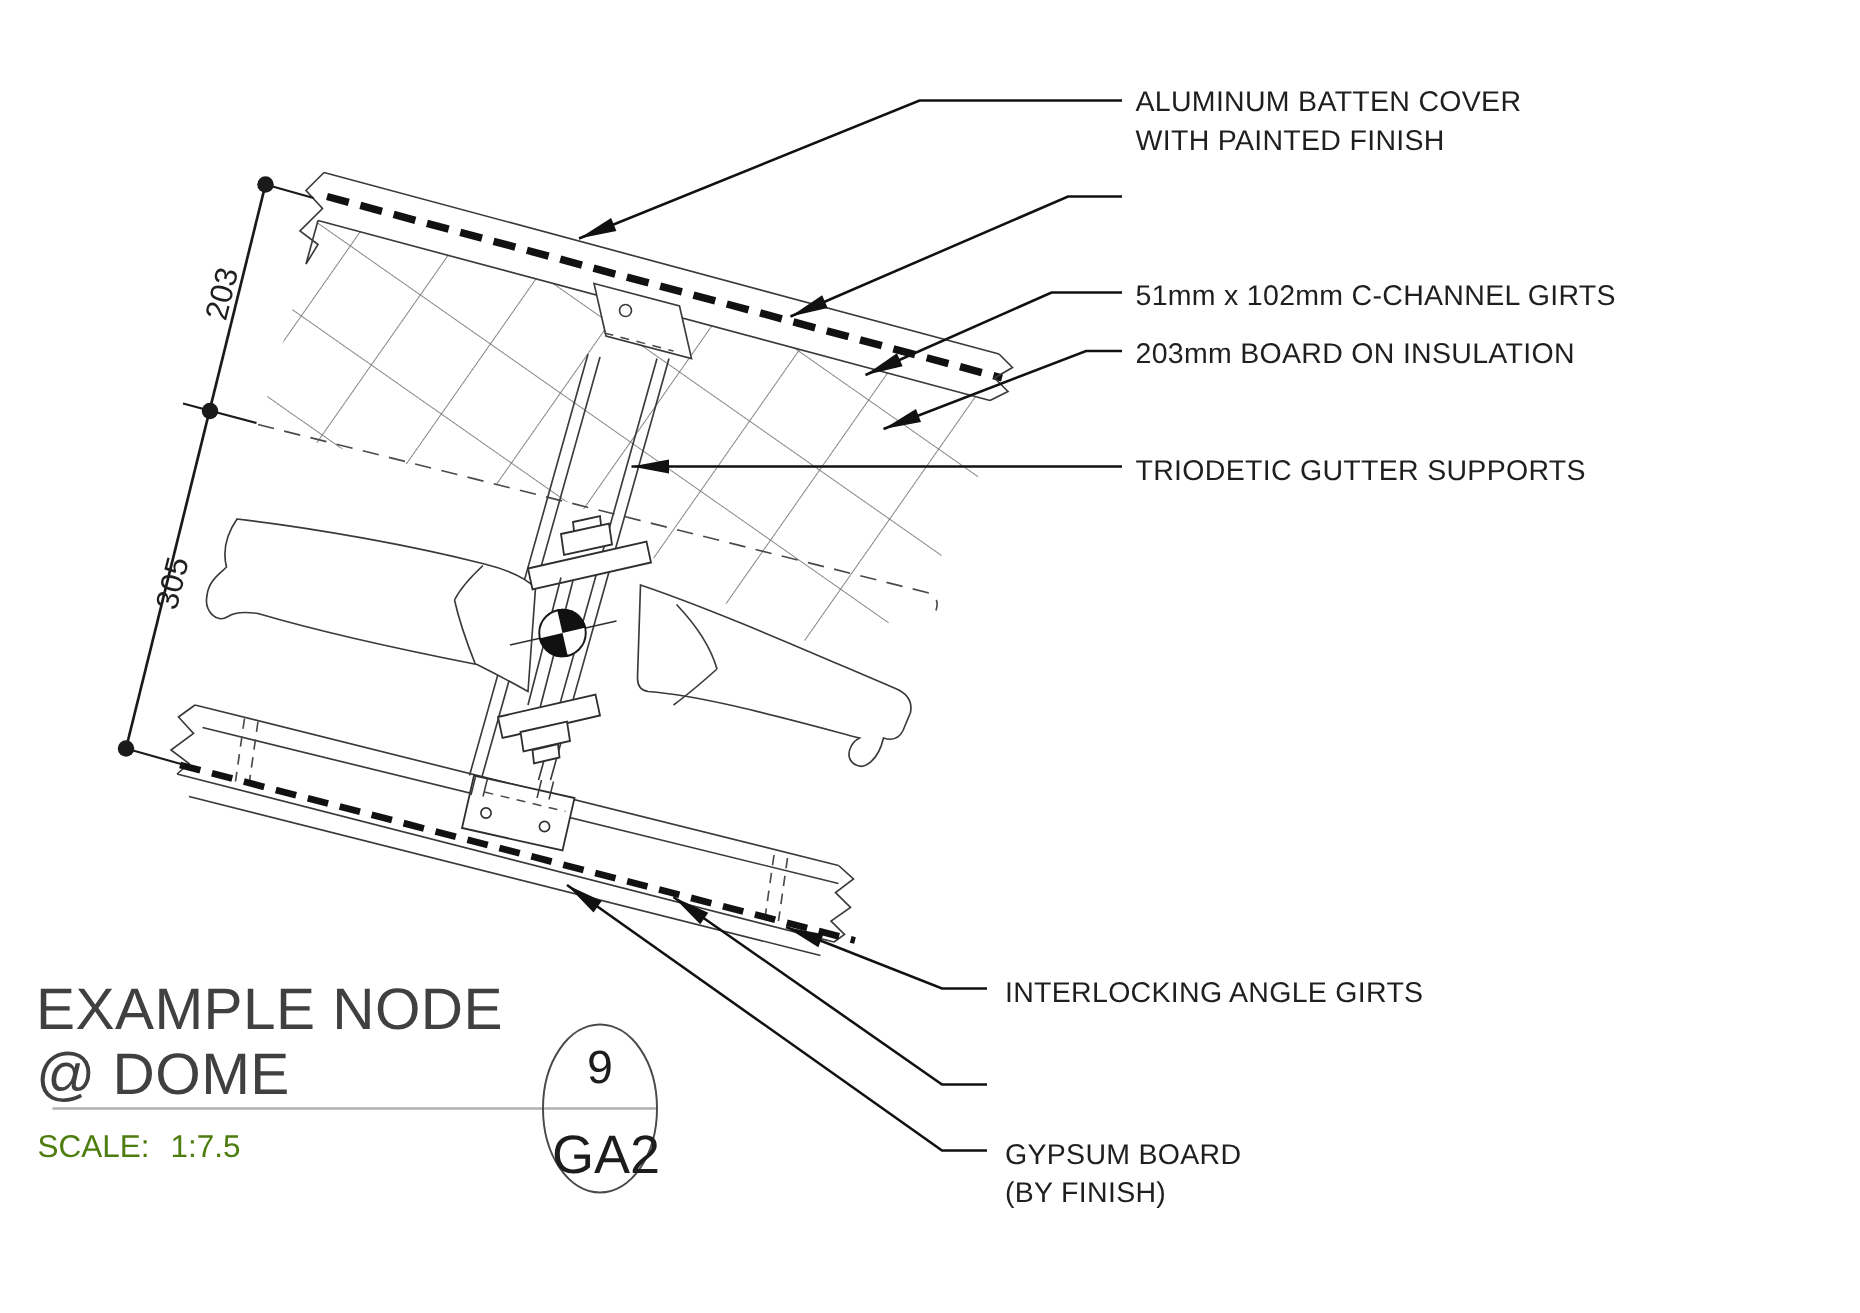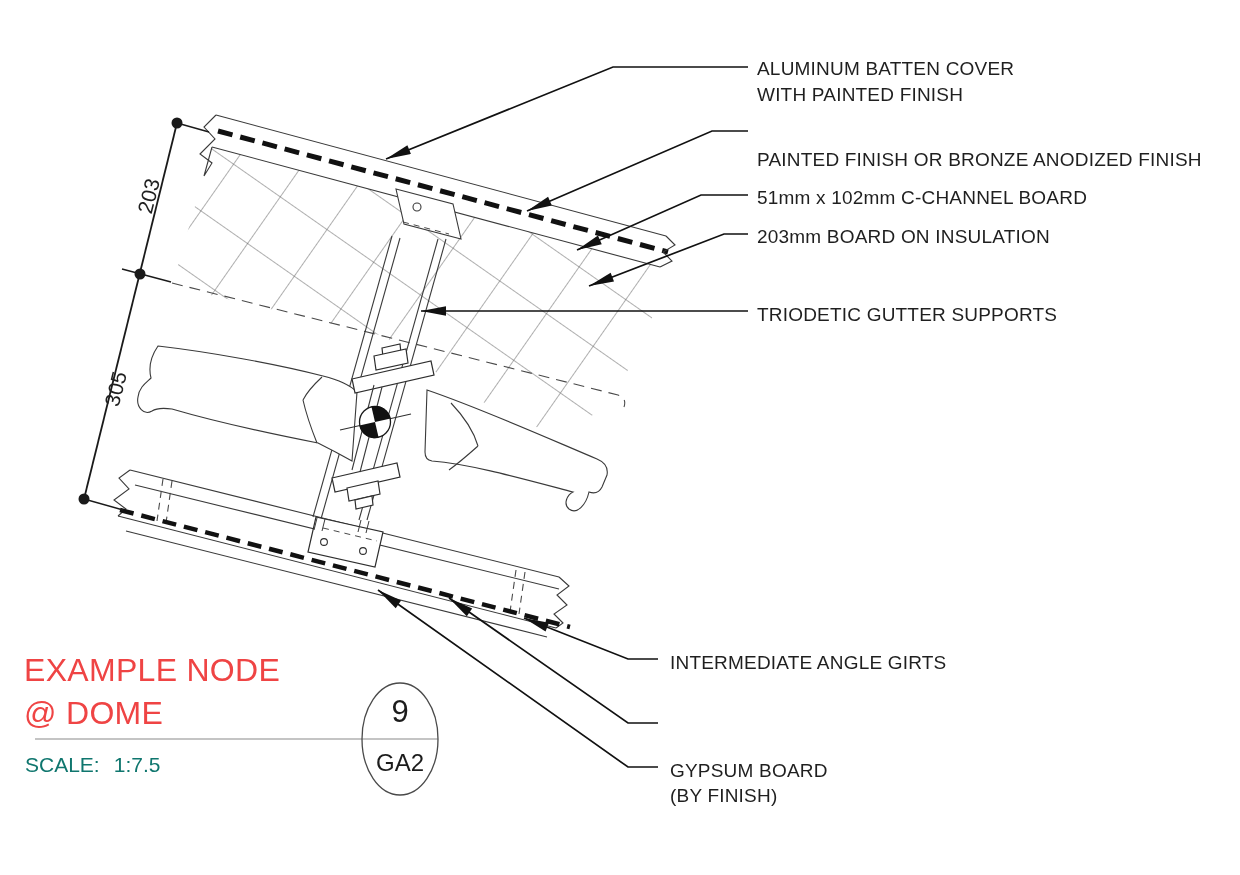--- a/index.html
+++ b/index.html
@@ -2,25 +2,25 @@
 <html><head>
 <meta charset="utf-8">
 <style>
   html,body{margin:0;padding:0;background:#fff;}
   .page{position:relative;width:1240px;height:875px;background:#ffffff;overflow:hidden;
         font-family:"Liberation Sans", sans-serif;color:#1a1a1a;}
   .drawing-svg{position:absolute;left:0;top:0;width:1240px;height:875px;}
   .label{position:absolute;font-size:19px;line-height:26px;letter-spacing:0.2px;white-space:nowrap;color:#1f1f1f;}
   .dim-label{position:absolute;width:44px;text-align:center;font-size:21px;color:#1f1f1f;
              transform:rotate(-76deg);transform-origin:center center;}
-  .title-line{position:absolute;left:24px;font-size:32px;letter-spacing:0.3px;color:#ef4444;}
-  .scale-row{position:absolute;left:25px;top:753px;font-size:21px;color:#0f766e;}
+  .title-line{position:absolute;left:24px;font-size:39px;letter-spacing:0.3px;color:#404040;}
+  .scale-row{position:absolute;left:25px;top:753px;font-size:21px;color:#4d7c0f;}
   .scale-row .val{margin-left:14px;}
   .bubble-num{position:absolute;left:378px;top:694px;width:44px;text-align:center;font-size:31px;color:#1c1c1c;}
-  .bubble-ref{position:absolute;left:368px;top:749px;width:64px;text-align:center;font-size:24px;color:#1c1c1c;}
+  .bubble-ref{position:absolute;left:368px;top:749px;width:64px;text-align:center;font-size:36px;color:#1c1c1c;}
 </style>
 </head>
 <body>
 
 <div class="page">
 
   <svg class="drawing-svg" viewBox="0 0 1240 875">
     <defs>
       <pattern id="hatch" width="57" height="57" patternUnits="userSpaceOnUse" patternTransform="rotate(35)">
         <path d="M0 0 H57 M0 0 V57" stroke="#5f5f5f" stroke-width="1" fill="none"></path>
@@ -129,25 +129,24 @@
     </g>
 
     <g>
       <path d="M35,739 L438,739" stroke="#b0b0b0" stroke-width="1.6" fill="none"></path>
       <ellipse cx="400" cy="739" rx="38" ry="56" fill="none" stroke="#4a4a4a" stroke-width="1.3"></ellipse>
     </g>
   </svg>
 
   <div class="label" style="left:757px;top:56px">ALUMINUM BATTEN COVER</div>
   <div class="label" style="left:757px;top:82px">WITH PAINTED FINISH</div>
-  <div class="label" style="left:757px;top:147px">PAINTED FINISH OR BRONZE ANODIZED FINISH</div>
-  <div class="label" style="left:757px;top:185px">51mm x 102mm C-CHANNEL BOARD</div>
+  <div class="label" style="left:757px;top:185px">51mm x 102mm C-CHANNEL GIRTS</div>
   <div class="label" style="left:757px;top:224px">203mm BOARD ON INSULATION</div>
   <div class="label" style="left:757px;top:302px">TRIODETIC GUTTER SUPPORTS</div>
-  <div class="label" style="left:670px;top:650px">INTERMEDIATE ANGLE GIRTS</div>
+  <div class="label" style="left:670px;top:650px">INTERLOCKING ANGLE GIRTS</div>
   <div class="label" style="left:670px;top:758px">GYPSUM BOARD</div>
   <div class="label" style="left:670px;top:783px">(BY FINISH)</div>
 
   <div class="dim-label" style="left:127px;top:184px">203</div>
   <div class="dim-label" style="left:94px;top:377px">305</div>
 
   <div class="title-line" style="top:652px">EXAMPLE NODE</div>
   <div class="title-line" style="top:695px">@ DOME</div>
   <div class="scale-row">
     <span>SCALE:</span><span class="val">1:7.5</span>

